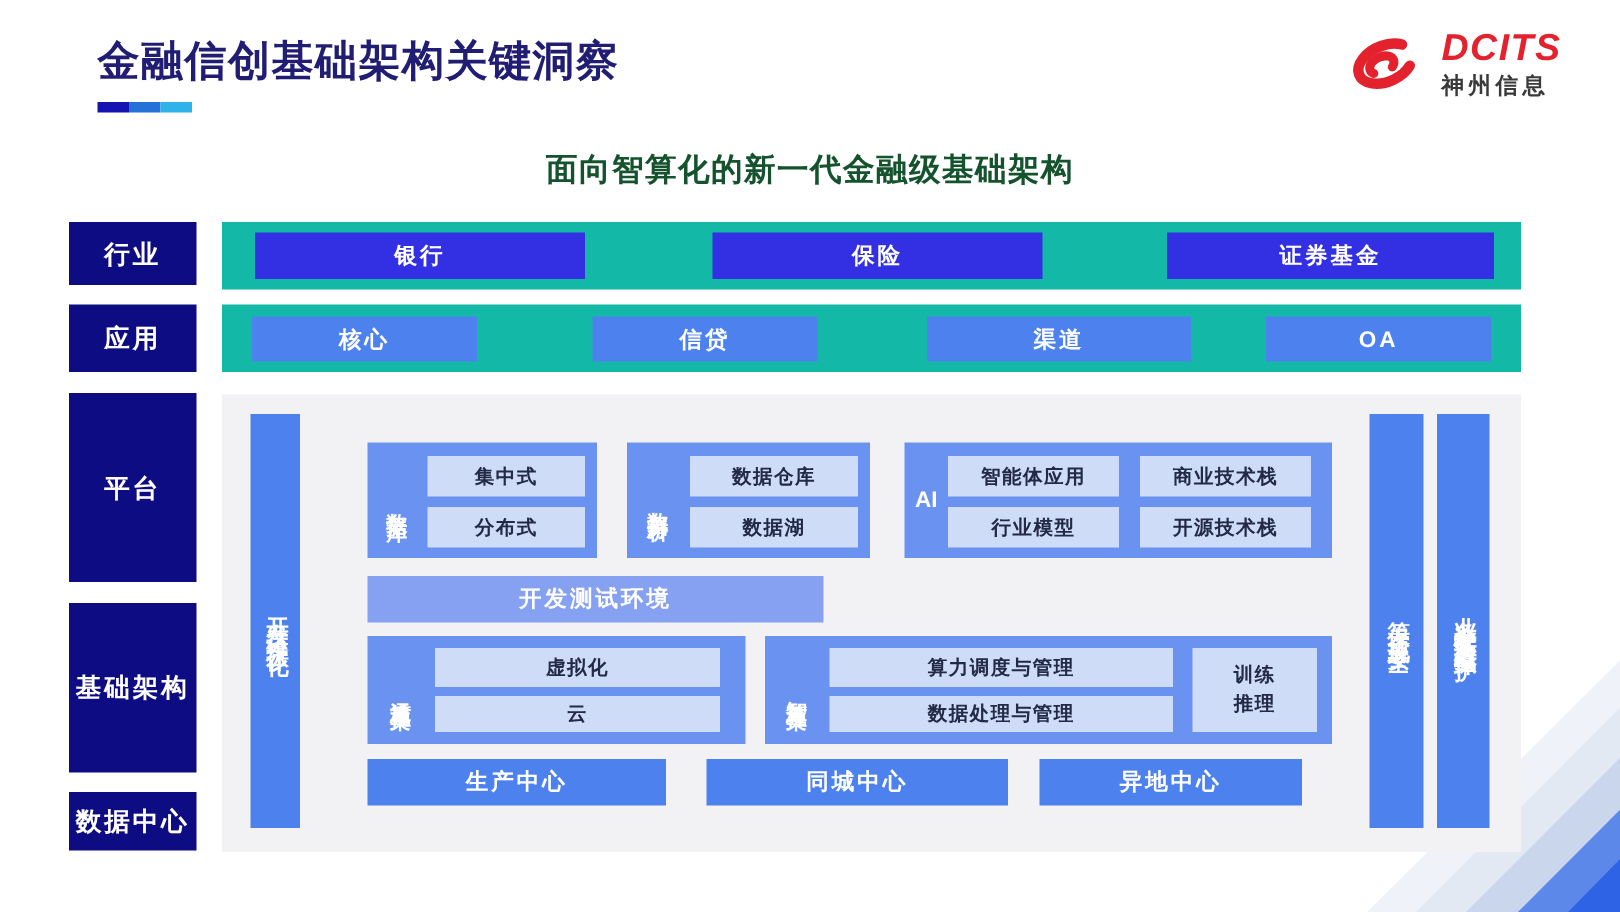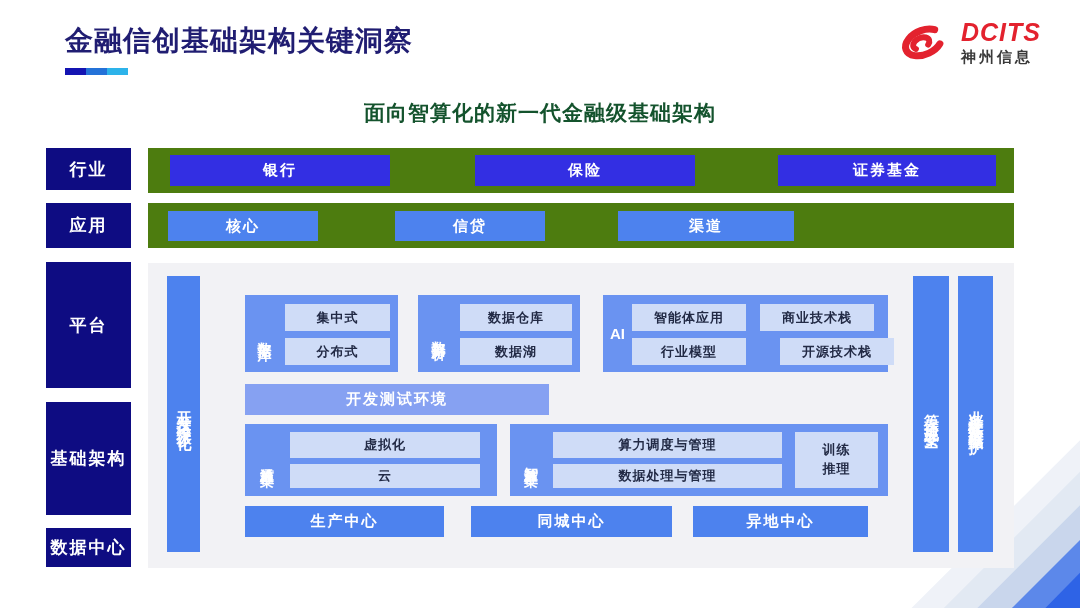--- a/index.html
+++ b/index.html
@@ -16,21 +16,21 @@
   .title-underline .seg { width:21px; height:7px; }
   .seg1 { background:#1414b2; } .seg2 { background:#2472d8; } .seg3 { background:#2db3ea; }
 
   .subtitle { font-size:21px; font-weight:bold; color:#14532d; letter-spacing:1px; text-align:center; }
 
   .logo { display:flex; align-items:center; gap:10px; }
   .logo-brand { font-size:25px; font-weight:800; font-style:italic; color:#e3222e; letter-spacing:1px; line-height:1; }
   .logo-company { font-size:15px; font-weight:bold; color:#3a3a3a; letter-spacing:3px; margin-top:3px; }
 
   .layer-box { background:#0e0c82; color:#fff; font-weight:bold; font-size:17px; letter-spacing:2px; }
-  .strip { background:#4d7c0f; }
+  .strip { background:#14b8a6; }
   .panel { background:#f2f2f5; }
 
   .btn-dark { background:#332fe3; color:#fff; font-weight:bold; font-size:15px; letter-spacing:2px; }
   .btn-mid  { background:#4d82ee; color:#fff; font-weight:bold; font-size:15px; letter-spacing:2px; }
   .envbar   { background:#86a1f2; color:#fff; font-weight:bold; font-size:15px; letter-spacing:2px; }
 
   .vbar { background:#4d82ee; color:#fff; font-weight:bold; font-size:15px; }
   .vtext { writing-mode:vertical-rl; text-orientation:upright; letter-spacing:4px; }
 
   .group { background:#6a93f1; }
@@ -88,20 +88,21 @@
 <div class="abs strip" style="left:148px; top:148px; width:866px; height:45px;">
   <div class="abs btn-dark flexc" style="left:22px;  top:7px; width:220px; height:31px;">银行</div>
   <div class="abs btn-dark flexc" style="left:327px; top:7px; width:220px; height:31px;">保险</div>
   <div class="abs btn-dark flexc" style="left:630px; top:7px; width:218px; height:31px;">证券基金</div>
 </div>
 
 <div class="abs strip" style="left:148px; top:203px; width:866px; height:45px;">
   <div class="abs btn-mid flexc" style="left:20px;  top:8px; width:150px; height:30px;">核心</div>
   <div class="abs btn-mid flexc" style="left:247px; top:8px; width:150px; height:30px;">信贷</div>
   <div class="abs btn-mid flexc" style="left:470px; top:8px; width:176px; height:30px;">渠道</div>
+  <div class="abs btn-mid flexc" style="left:696px; top:8px; width:150px; height:30px;">OA</div>
 </div>
 
 <div class="abs panel" style="left:148px; top:263px; width:866px; height:305px;">
 
   <div class="abs vbar flexc" style="left:19px; top:13px; width:33px; height:276px;">
     <span class="vtext">开发运维一体化</span>
   </div>
 
   <div class="abs vbar flexc" style="left:765px; top:13px; width:36px; height:276px; z-index:3;">
     <span class="vtext">等保合规安全</span>
@@ -124,21 +125,21 @@
     </div>
     <div class="abs inner flexc" style="left:42px; top:9px;  width:112px; height:27px;">数据仓库</div>
     <div class="abs inner flexc" style="left:42px; top:43px; width:112px; height:27px;">数据湖</div>
   </div>
 
   <div class="abs group" style="left:455px; top:32px; width:285px; height:77px;">
     <div class="abs glabel flexc" style="left:0; top:0; width:29px; height:77px; font-size:15px;">AI</div>
     <div class="abs inner flexc" style="left:29px;  top:9px;  width:114px; height:27px;">智能体应用</div>
     <div class="abs inner flexc" style="left:157px; top:9px;  width:114px; height:27px;">商业技术栈</div>
     <div class="abs inner flexc" style="left:29px;  top:43px; width:114px; height:27px;">行业模型</div>
-    <div class="abs inner flexc" style="left:157px; top:43px; width:114px; height:27px;margin-left:20px;">开源技术栈</div>
+    <div class="abs inner flexc" style="left:157px; top:43px; width:114px; height:27px;">开源技术栈</div>
   </div>
 
   <div class="abs envbar flexc" style="left:97px;  top:121px; width:304px; height:31px;">开发测试环境</div>
 
   <div class="abs group" style="left:97px; top:161px; width:252px; height:72px;">
     <div class="abs glabel flexc" style="left:0; top:0; width:45px; height:72px;">
       <span class="vtext">通算框架</span>
     </div>
     <div class="abs inner flexc" style="left:45px; top:8px;  width:190px; height:26px;">虚拟化</div>
     <div class="abs inner flexc" style="left:45px; top:40px; width:190px; height:24px;">云</div>

